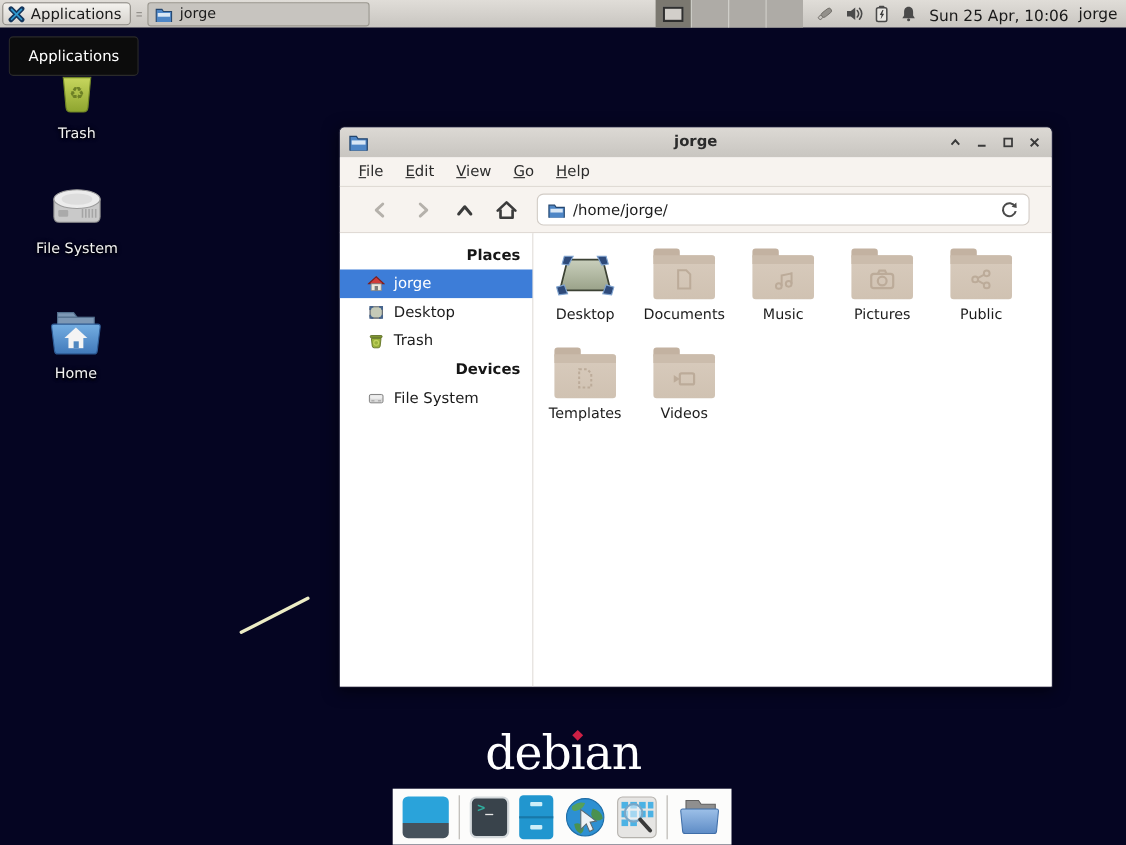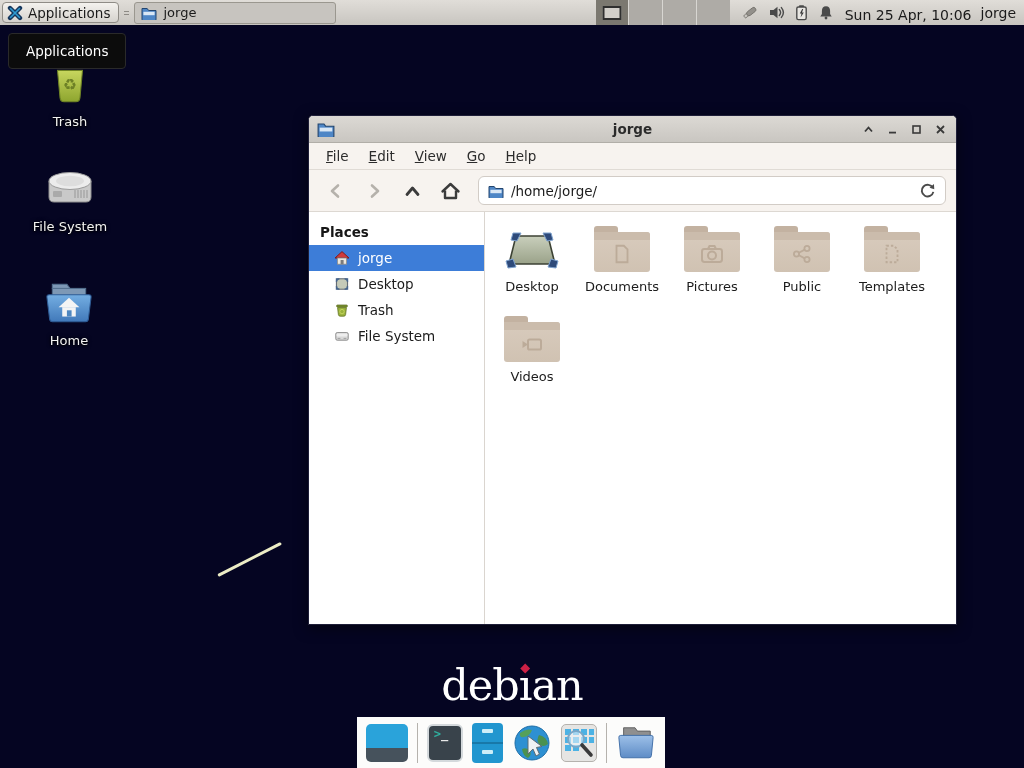--- a/index.html
+++ b/index.html
@@ -58,29 +58,29 @@
   .titlebar .title { flex:1; text-align:center; font-weight:bold; font-size:13.5px; color:#2b2b2b; }
   .win-controls { position:absolute; right:9px; top:0; height:27px; display:flex; align-items:center; gap:11px; }
   .win-controls .wc { width:13px; height:13px; display:flex; align-items:center; justify-content:center; }
 
   .menubar { height:27px; background:#f7f3ef; border-bottom:1px solid #e0dbd5;
              display:flex; align-items:center; padding-left:7px; }
   .menu-item { display:inline-block; padding:0 10px; line-height:26px; font-size:13.5px; color:#2c2c2c; }
   .menu-item::first-letter { text-decoration:underline; }
 
   .toolbar { height:42px; background:#f7f3ef; border-bottom:1px solid #ddd8d2;
-             display:flex; align-items:center; padding:0 10px; gap:4px; }
+             display:flex; align-items:center; padding:0 20px; gap:4px; }
   .tb-btn { width:34px; height:30px; display:flex; align-items:center; justify-content:center; border-radius:4px; }
   .pathbar { flex:1; height:29px; margin-left:7px; background:#ffffff; border:1px solid #d2ccc6;
              border-radius:6px; display:flex; align-items:center; padding:0 9px; gap:7px; }
   .pathbar .path-text { font-size:13.5px; color:#1b1b1b; flex:1; }
 
   .content { flex:1; display:flex; min-height:0; }
   .sidebar { width:176px; background:#ffffff; border-right:1px solid #dad5cf; padding-top:7px; }
-  .side-header { font-weight:bold; font-size:13.5px; color:#161616; padding:5px 11px 5px 11px; }
+  .side-header { font-weight:bold; font-size:13.5px; color:#161616; padding:5px 11px 5px 11px;text-align:right; }
   .side-item { height:26px; display:flex; align-items:center; gap:8px; padding-left:25px;
                font-size:13.5px; color:#1b1b1b; }
   .side-item.selected { background:#3d7dd8; color:#ffffff; }
   .side-item svg { flex:none; }
 
   .files { flex:1; background:#ffffff; padding:14px 0 0 2px;
            display:grid; grid-template-columns:repeat(5,90px); align-content:start; }
   .file-cell { width:90px; display:flex; flex-direction:column; align-items:center; margin-bottom:22px; }
   .file-cell .flbl { margin-top:7px; font-size:13px; color:#1c1c1c; }
   .folder { width:56px; height:40px; margin-top:6px; position:relative;
@@ -343,20 +343,21 @@
 
       <div class="side-item">
         <svg width="16" height="16" viewBox="0 0 16 16">
           <rect x="2.6" y="3" width="10.8" height="2" rx="0.8" fill="#7f9631" stroke="#55641c" stroke-width="0.7"></rect>
           <path d="M3.6 5.6 h8.8 l-0.8 7 q-0.2 1.6 -1.8 1.6 H6.2 q-1.6 0 -1.8 -1.6 Z" fill="#9ab23c" stroke="#5f7020" stroke-width="0.8"></path>
           <circle cx="8" cy="9.6" r="2.2" fill="none" stroke="#c3d45c" stroke-width="1"></circle>
         </svg>
         <span>Trash</span>
       </div>
 
+      <div class="side-header">Devices</div>
 
       <div class="side-item">
         <svg width="16" height="16" viewBox="0 0 16 16">
           <rect x="1.8" y="4.6" width="12.4" height="7.6" rx="1.4" fill="#d9d9d9" stroke="#828282" stroke-width="0.9"></rect>
           <rect x="2.6" y="5.4" width="10.8" height="3" rx="1" fill="#eeeeee"></rect>
           <g stroke="#9a9a9a" stroke-width="0.9">
               <line x1="3.6" y1="10.4" x2="6.4" y2="10.4"></line>
               <line x1="9.6" y1="10.4" x2="12.4" y2="10.4"></line>
             </g>
         </svg>
@@ -388,20 +389,30 @@
       <div class="file-cell">
         <div class="folder">
           <svg width="22" height="24" viewBox="0 0 24 24">
             <path d="M6 3 h8 l4 4 v14 H6 Z" fill="none" stroke="#bcab99" stroke-width="2"></path>
           </svg>
         </div>
         <div class="flbl">Documents</div>
       </div>
 
 
+      <div class="file-cell">
+        <div class="folder">
+          <svg width="24" height="24" viewBox="0 0 24 24">
+            <circle cx="8" cy="18" r="2.6" fill="none" stroke="#bcab99" stroke-width="1.8"></circle>
+            <circle cx="17" cy="16" r="2.6" fill="none" stroke="#bcab99" stroke-width="1.8"></circle>
+            <path d="M10.6 18 V7.5 M19.6 16 V5.5 M10.6 8.5 L19.6 6.5" fill="none" stroke="#bcab99" stroke-width="1.8"></path>
+          </svg>
+        </div>
+        <div class="flbl">Music</div>
+      </div>
 
       <div class="file-cell">
         <div class="folder">
           <svg width="26" height="24" viewBox="0 0 26 24">
             <rect x="3" y="7" width="20" height="13" rx="2.4" fill="none" stroke="#bcab99" stroke-width="2"></rect>
             <path d="M9 7 L10.5 4 h5 L17 7" fill="none" stroke="#bcab99" stroke-width="2"></path>
             <circle cx="13" cy="13.5" r="4" fill="none" stroke="#bcab99" stroke-width="2"></circle>
           </svg>
         </div>
         <div class="flbl">Pictures</div>

